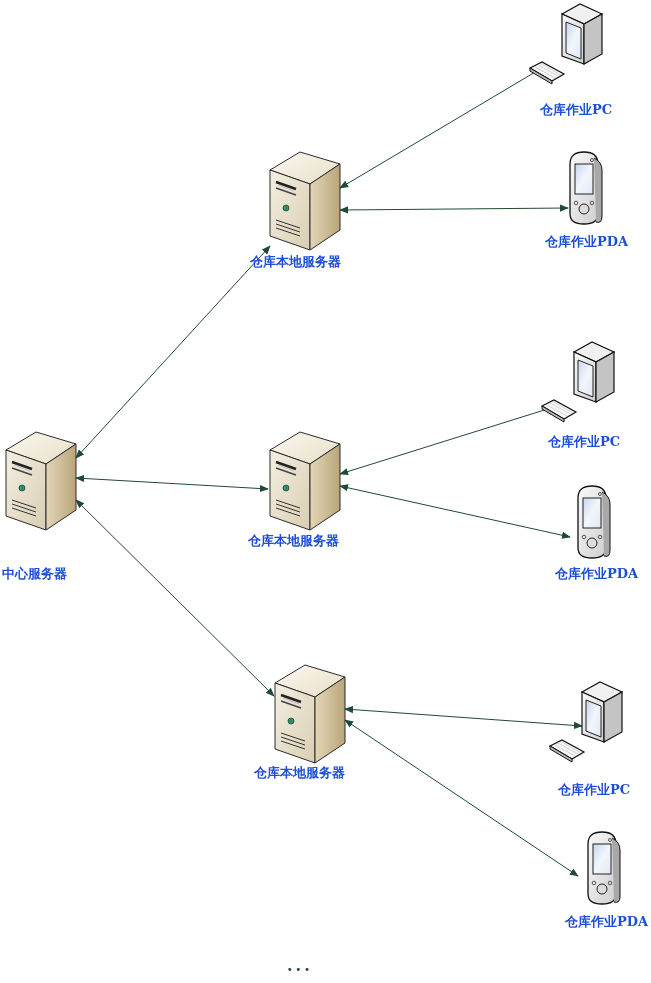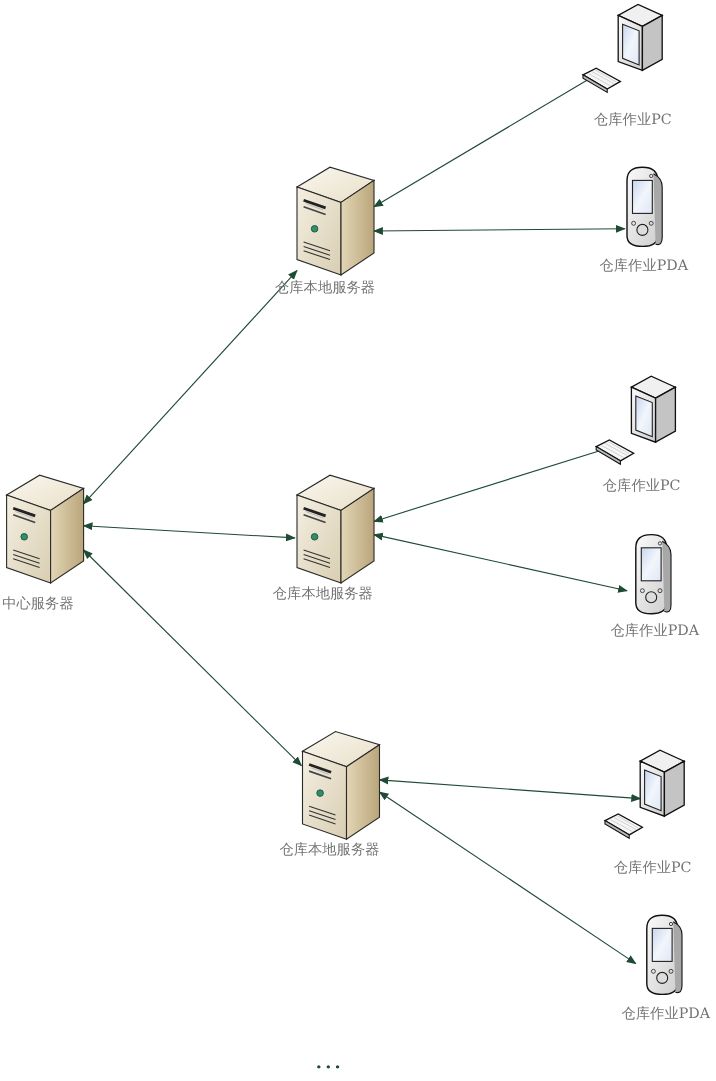--- a/index.html
+++ b/index.html
@@ -1,19 +1,19 @@
 <!DOCTYPE html>
 <html><head>
 <meta charset="utf-8">
 <style>
   html, body { margin: 0; padding: 0; background: #ffffff; }
   body { width: 651px; height: 983px; position: relative; overflow: hidden;
          font-family: "DejaVu Serif", "Liberation Serif", serif; }
   #diagram { position: absolute; left: 0; top: 0; }
-  .label { position: absolute; font-size: 13px; color: #737373; white-space: nowrap; line-height: 15px; }
+  .label { position: absolute; font-size: 13px; color: #1d4ed8; white-space: nowrap; line-height: 15px; font-weight: bold; }
   .ellipsis { position: absolute; font-size: 16px; color: #1f4a33; letter-spacing: 3px; font-weight: bold; }
 </style>
 </head>
 <body>
 
 <svg id="diagram" width="651" height="983" viewBox="0 0 651 983" xmlns="http://www.w3.org/2000/svg">
   <defs>
     <marker id="arr" viewBox="0 0 10 10" refX="9" refY="5" markerWidth="9" markerHeight="9" orient="auto-start-reverse" markerUnits="userSpaceOnUse">
       <path d="M0,1 L10,5 L0,9 Z" fill="#1f4a33"></path>
     </marker>
@@ -110,21 +110,21 @@
       <g>
         <use href="#pc-shape" x="550" y="682"></use>
       </g>
       <g>
         <use href="#pda-shape" x="584" y="830"></use>
       </g>
     </g>
 </svg>
 
 <div id="labels-layer">
-    <div class="label" style="left: 2px; top: 542px;">中心服务器</div>
+    <div class="label" style="left: 2px; top: 566px;">中心服务器</div>
     <div class="label" style="left: 250px; top: 254px;">仓库本地服务器</div>
     <div class="label" style="left: 540px; top: 102px;">仓库作业PC</div>
     <div class="label" style="left: 545px; top: 234px;">仓库作业PDA</div>
     <div class="label" style="left: 248px; top: 533px;">仓库本地服务器</div>
     <div class="label" style="left: 548px; top: 434px;">仓库作业PC</div>
     <div class="label" style="left: 555px; top: 566px;">仓库作业PDA</div>
     <div class="label" style="left: 254px; top: 765px;">仓库本地服务器</div>
     <div class="label" style="left: 558px; top: 782px;">仓库作业PC</div>
     <div class="label" style="left: 565px; top: 914px;">仓库作业PDA</div>
   </div>

